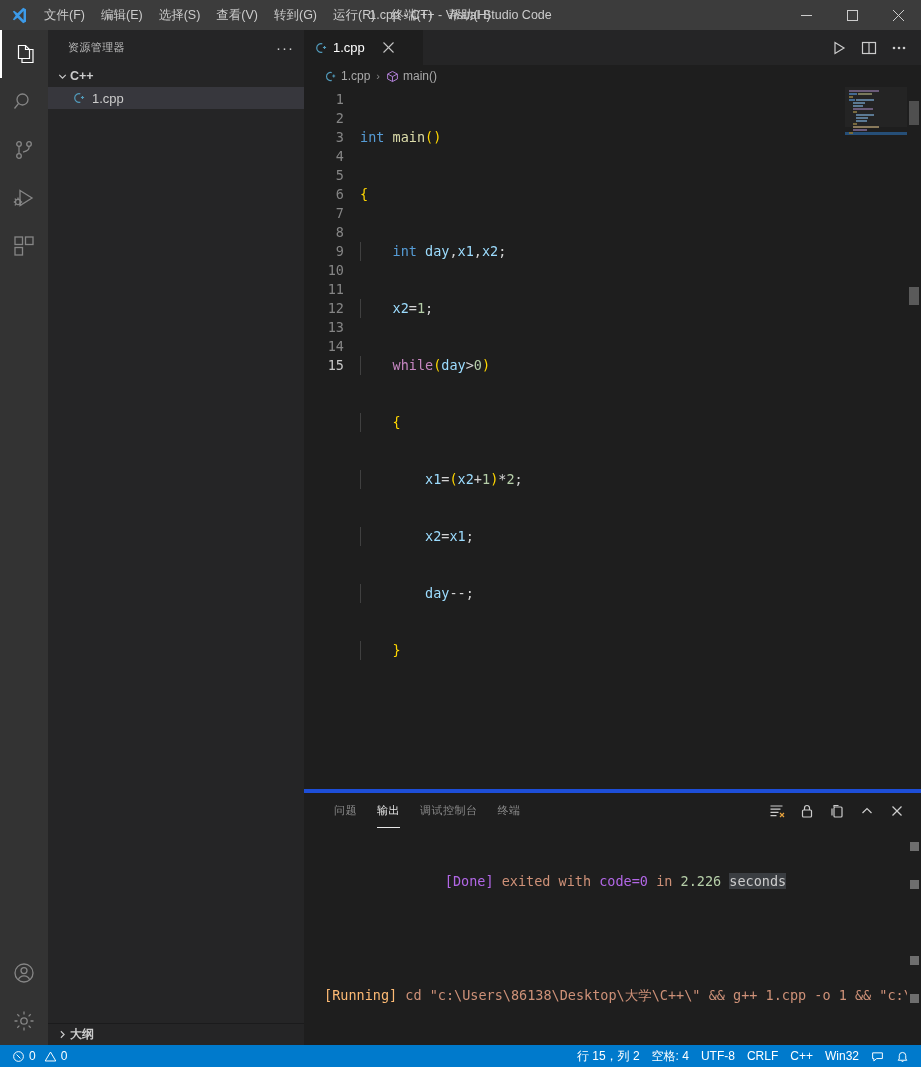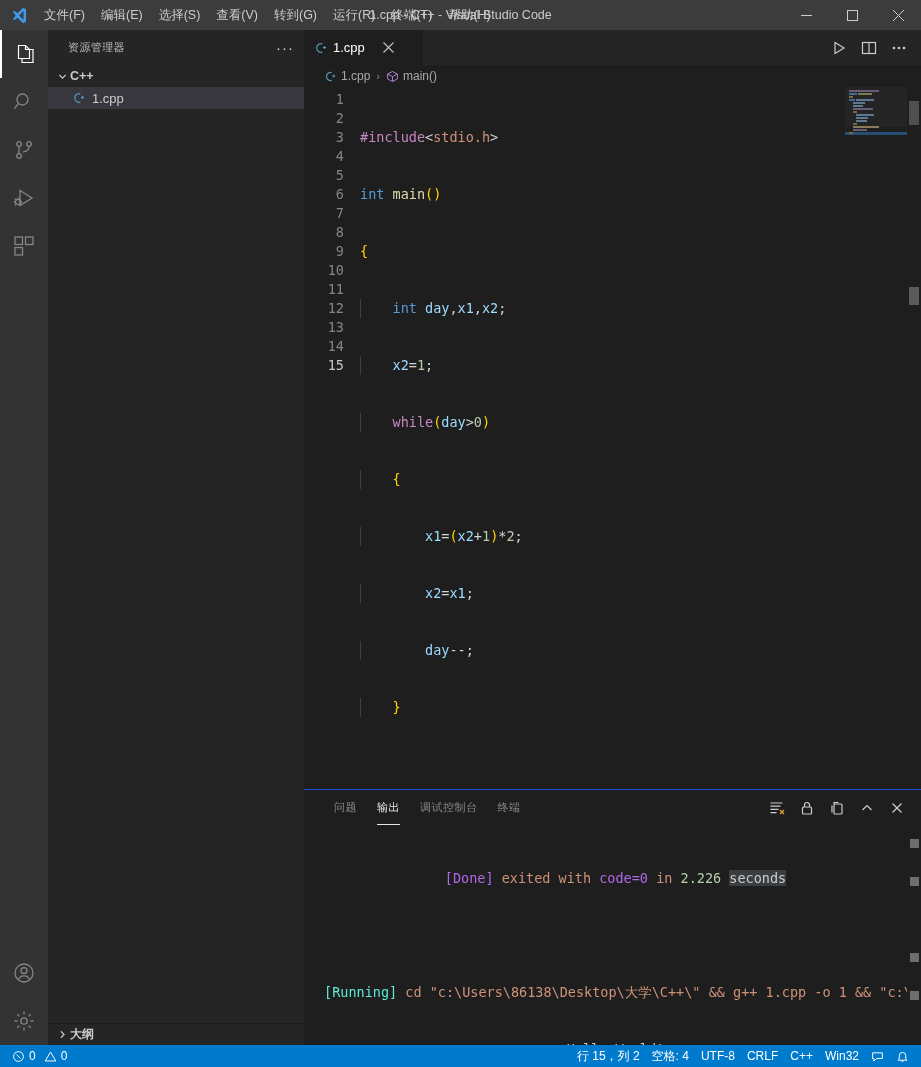--- a/index.html
+++ b/index.html
@@ -144,21 +144,21 @@
   }
   .mm-line { height: 2px; margin: 0 0 1px 0; display:flex; gap:1px; padding-left:4px;}
   .mm-blk { height: 2px; }
   .mm-slider { position:absolute; left:0; right:0; top:0; height: 40px; background: rgba(121,121,121,0.08);}
 
   .vscroll { width: 14px; flex:none; background: #1e1e1e; position: relative; }
   .vscroll .thumb { position: absolute; left: 2px; width: 10px; background: #4f4f4f; }
 
   
   .panel { height: 256px; background: #1e1e1e; flex: none; display: flex; flex-direction: column;
-           border-top: 1px solid #1d4ed8; }
+           border-top: 4px solid #1d4ed8; }
   .panel-header { height: 35px; display: flex; align-items: center; padding-left: 20px; flex:none;}
   .p-tab {
     font-size: 11px; text-transform: uppercase; letter-spacing: .5px; color: #8a8a8a;
     padding: 0 10px; height: 35px; line-height: 35px; position: relative; white-space: nowrap;
   }
   .p-tab.active { color: #e7e7e7; }
   .p-tab.active::after {
     content:""; position:absolute; left:10px; right:10px; bottom:0; height:1px; background:#e7e7e7;
   }
   .p-select {
@@ -171,21 +171,21 @@
   .panel-actions { margin-left: auto; display:flex; align-items:center; gap:2px; padding-right: 10px;}
   .p-act { width: 28px; height: 28px; display:flex; align-items:center; justify-content:center; color:#cccccc; border-radius:4px;}
   .p-act svg { width: 16px; height: 16px; }
 
   .panel-body { flex: 1; position: relative; overflow: hidden; display:flex; }
   .out-text {
     flex: 1; padding: 6px 0 0 20px; font-family: "DejaVu Sans Mono", monospace;
     font-size: 13.5px; line-height: 19px; color: #cccccc; white-space: pre; overflow: hidden; text-align: center;
   }
   .o-done { color: #b267e6; }
-  .o-run  { color: #5eead4; }
+  .o-run  { color: #fdba74; }
   .o-cmd  { color: #ce9178; }
   .o-kw   { color: #ce9178; }
   .o-num  { color: #b5cea8; }
   .o-plain{ color: #cccccc; }
   .o-hl   { background: #3a3d41; }
   .panel-scroll { width: 14px; background:#1e1e1e; position:relative; flex:none;}
   .panel-scroll .mark { position:absolute; right:2px; width:9px; height:9px; background:#6e6e6e;}
 
   
   .statusbar {
@@ -397,21 +397,20 @@
               <div>8</div>
               <div>9</div>
               <div>10</div>
               <div>11</div>
               <div>12</div>
               <div>13</div>
               <div>14</div>
               <div class="cur">15</div>
             </div>
             <div class="code">
-              <div class="ln"><span class="pre">#include</span><span class="op">&lt;</span><span class="str">stdio.h</span><span class="op">&gt;</span></div>
               <div class="ln"><span class="kw">int</span> <span class="fn">main</span><span class="brc">()</span></div>
               <div class="ln"><span class="brc">{</span></div>
               <div class="ln ind">    <span class="kw">int</span> <span class="var">day</span>,<span class="var">x1</span>,<span class="var">x2</span>;</div>
               <div class="ln ind">    <span class="var">x2</span>=<span class="num">1</span>;</div>
               <div class="ln ind">    <span class="kwp">while</span><span class="brc">(</span><span class="var">day</span>&gt;<span class="num">0</span><span class="brc">)</span></div>
               <div class="ln ind">    <span class="brc">{</span></div>
               <div class="ln ind">        <span class="var">x1</span>=<span class="brc">(</span><span class="var">x2</span>+<span class="num">1</span><span class="brc">)</span>*<span class="num">2</span>;</div>
               <div class="ln ind">        <span class="var">x2</span>=<span class="var">x1</span>;</div>
               <div class="ln ind">        <span class="var">day</span>--;</div>
               <div class="ln ind">    <span class="brc">}</span></div>

